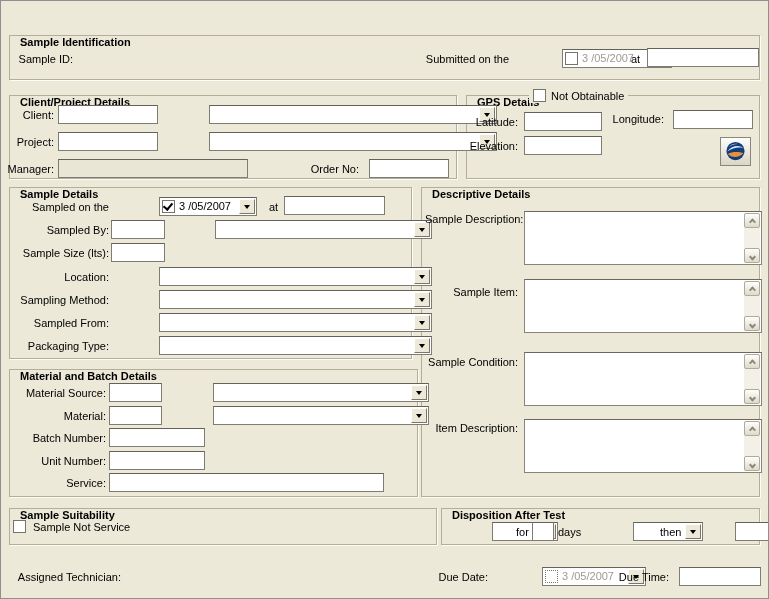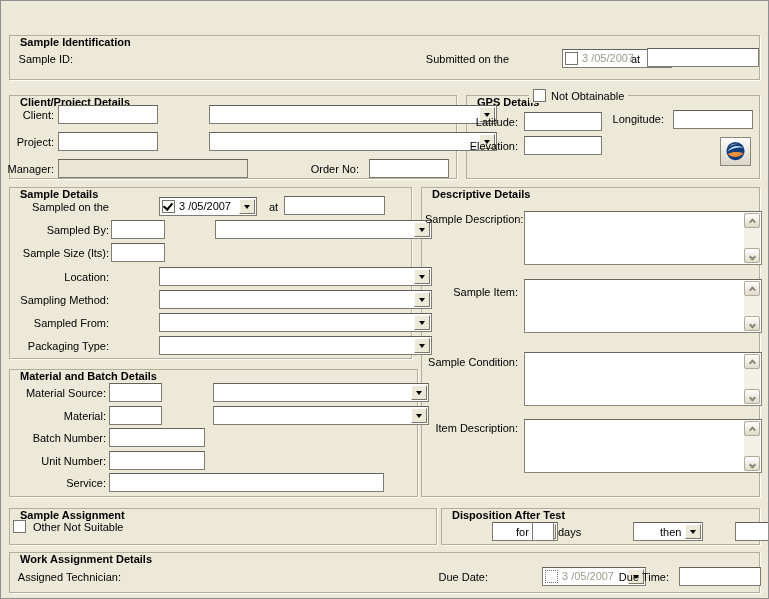--- a/index.html
+++ b/index.html
@@ -63,27 +63,24 @@
   <div class="grp" style="left:8px;top:186px;width:403px;height:172px">
     <span class="grp-title">Sample Details</span>
   </div>
   <div class="grp" style="left:8px;top:368px;width:409px;height:128px">
     <span class="grp-title">Material and Batch Details</span>
   </div>
   <div class="grp" style="left:420px;top:186px;width:339px;height:310px">
     <span class="grp-title">Descriptive Details</span>
   </div>
   <div class="grp" style="left:8px;top:507px;width:428px;height:37px">
-    <span class="grp-title">Sample Assignment</span>
+    <span class="grp-title">Sample Suitability</span>
   </div>
   <div class="grp" style="left:440px;top:507px;width:319px;height:37px">
     <span class="grp-title">Disposition After Test</span>
-  </div>
-  <div class="grp" style="left:8px;top:551px;width:751px;height:41px">
-    <span class="grp-title">Work Assignment Details</span>
   </div>
 
   <span class="lbl r" style="left:14px;top:52px;width:58px">Sample ID:</span>
   <span class="lbl r" style="left:420px;top:52px;width:88px">Submitted on the</span>
   <div class="combo" style="left:513px;top:48px;width:110px;height:19px">
     <span class="chk" style="left:2px;top:2px"></span>
     <span class="datetext gray">3 /05/2007</span>
     <span class="dd">
         <span class="tri"></span>
       </span>
@@ -246,21 +243,21 @@
       <div class="sbtn up">
           <span class="chev u"></span>
         </div>
       <div class="sbtn down">
           <span class="chev d"></span>
         </div>
     </div>
   </div>
 
   <span class="chk" style="left:12px;top:519px"></span>
-  <span class="lbl" style="left:32px;top:520px">Other Not Suitable</span>
+  <span class="lbl" style="left:32px;top:520px">Sample Not Service</span>
 
   <div class="combo" style="left:443px;top:521px;width:66px;height:19px">
     <span class="val"></span>
     <span class="dd">
         <span class="tri"></span>
       </span>
   </div>
   <span class="lbl" style="left:515px;top:525px">for</span>
   <div class="tb" style="left:531px;top:521px;width:22px;height:19px"></div>
   <span class="lbl" style="left:557px;top:525px">days</span>

